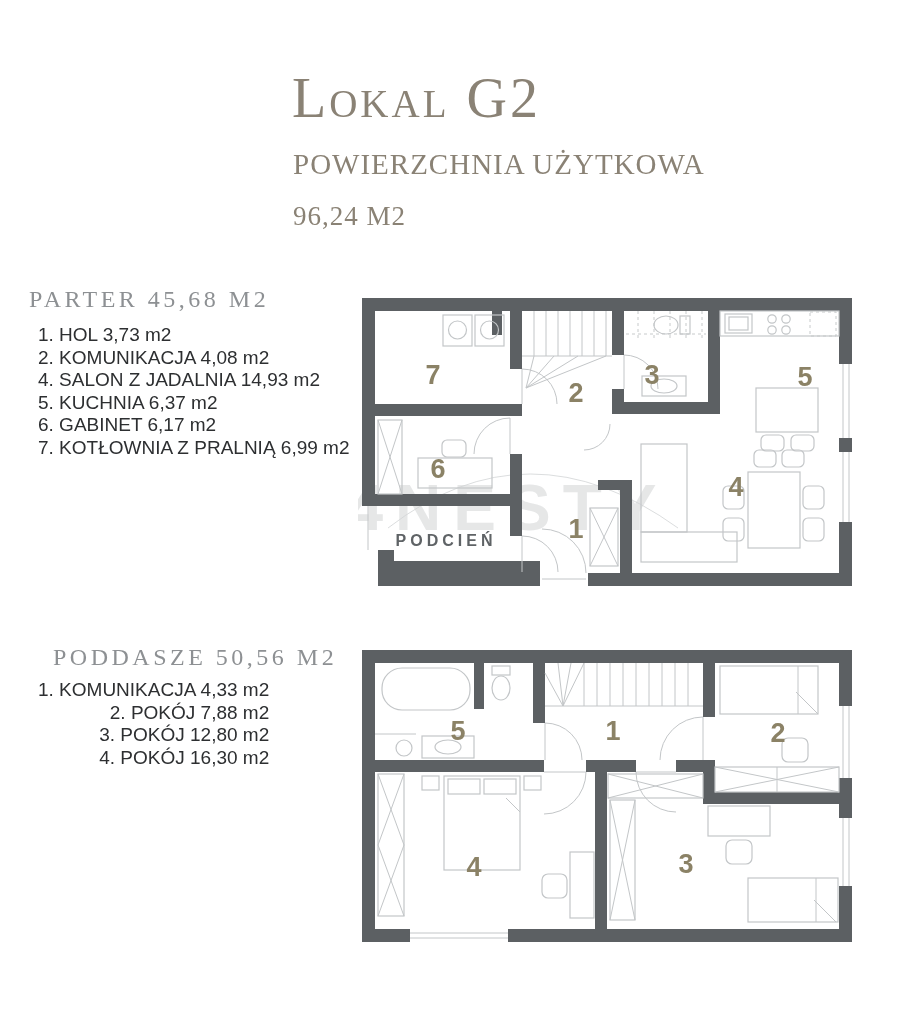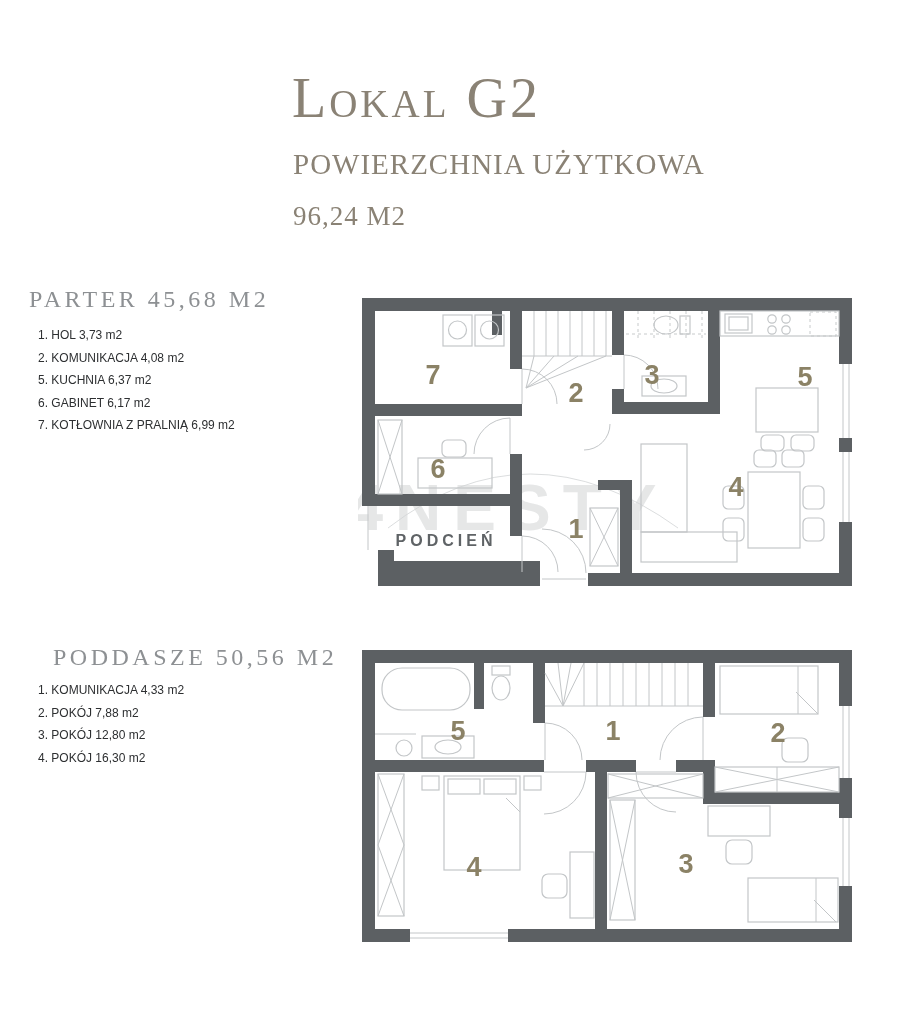--- a/index.html
+++ b/index.html
@@ -11,23 +11,23 @@
   .subtitle{position:absolute;left:293px;top:148px;font-family:"Liberation Serif",serif;
          font-size:29px;letter-spacing:1px;color:#8a8275;}
   .area{position:absolute;left:293px;top:186px;font-family:"Liberation Serif",serif;
          font-size:27px;letter-spacing:1px;color:#8a8275;margin-top:15px;}
   
   .floor-heading{position:absolute;left:29px;font-family:"Liberation Serif",serif;
          font-size:24px;letter-spacing:3.5px;color:#8d9093;}
   .fh-parter{top:286px;}
   .fh-poddasze{top:644px;margin-left:24px;}
   .room-list{position:absolute;left:38px;margin:0;padding:0;list-style:none;
-         font-size:12px;line-height:22.6px;color:#2d2f31;font-weight:500;}
+         font-size:19px;line-height:22.6px;color:#2d2f31;font-weight:500;}
   .rl-parter{top:324px;}
-  .rl-poddasze{top:679px;}
+  .rl-poddasze{top:679px;text-align:right;}
   
   .plan{position:absolute;left:358px;}
   .plan-parter{top:292px;}
   .plan-poddasze{top:648px;}
   .w{fill:#5c6063;}
   .fur{fill:none;stroke:#c3c6c8;stroke-width:1.2;}
   .thin{stroke:#c3c6c8;stroke-width:1;fill:none;}
   .dash{stroke:#c7cacb;stroke-width:1;stroke-dasharray:3 3;fill:none;}
   .rn{font:bold 27px "Liberation Sans",sans-serif;fill:#8b8266;text-anchor:middle;}
   .podcien{font:bold 16px "Liberation Sans",sans-serif;fill:#5f6366;letter-spacing:4px;text-anchor:middle;}
@@ -39,20 +39,21 @@
 <div class="page">
 
   <div class="title">Lokal G2</div>
   <div class="subtitle">POWIERZCHNIA UŻYTKOWA</div>
   <div class="area">96,24 M2</div>
 
   <div class="floor-heading fh-parter">PARTER 45,68 M2</div>
   <ul class="room-list rl-parter">
     <li>1. HOL 3,73 m2</li>
     <li>2. KOMUNIKACJA 4,08 m2</li>
+    <li>4. SALON Z JADALNIA 14,93 m2</li>
     <li>5. KUCHNIA 6,37 m2</li>
     <li>6. GABINET 6,17 m2</li>
     <li>7. KOTŁOWNIA Z PRALNIĄ 6,99 m2</li>
   </ul>
 
   <svg class="plan plan-parter" width="498" height="302" viewBox="0 0 498 302">
 
     <g>
       <path class="thin" d="M30,236 Q170,128 320,236" stroke="#dcdedf" stroke-width="2" opacity="0.6"></path>
       <text class="wm" x="150" y="238">4NESTY</text>

